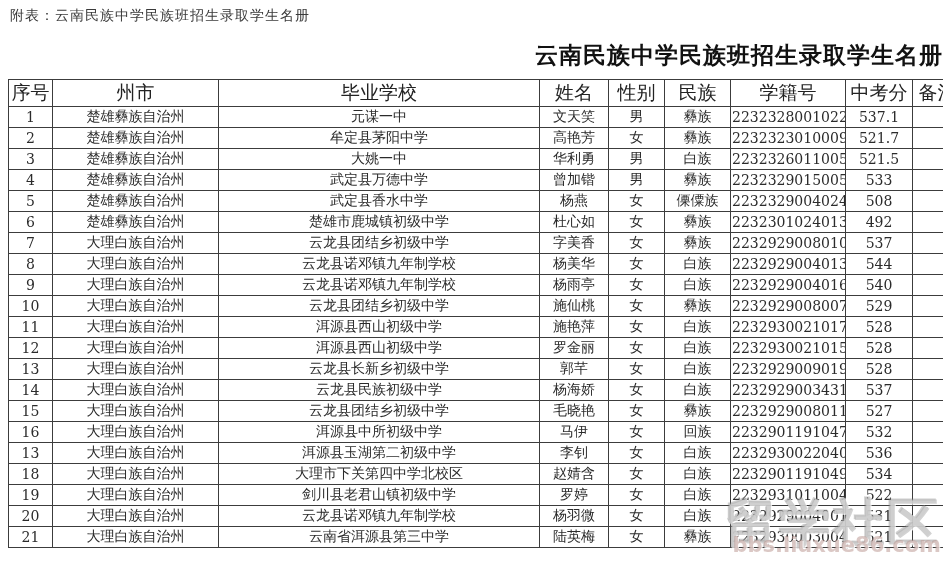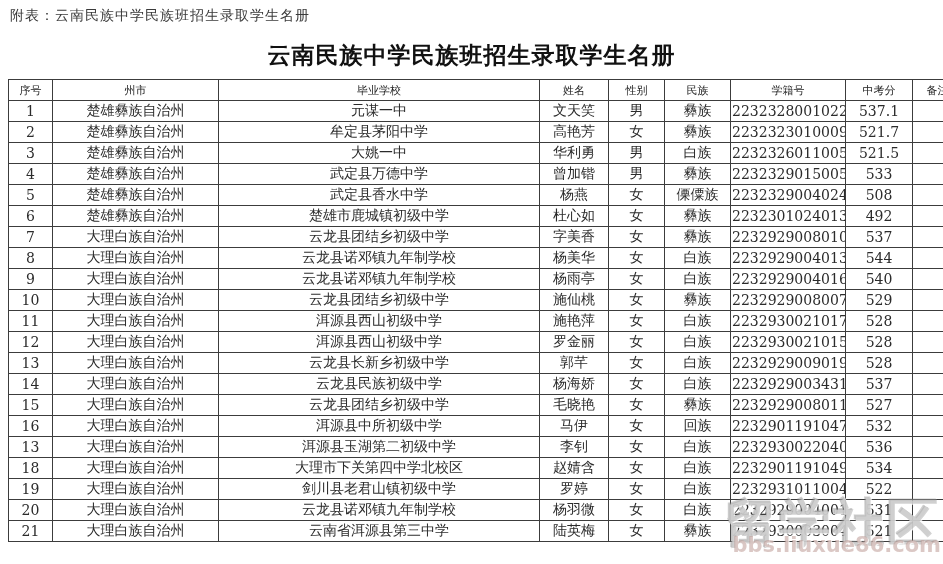--- a/index.html
+++ b/index.html
@@ -4,33 +4,33 @@
 <style>
   html,body{margin:0;padding:0;}
   body{
     width:943px;height:564px;position:relative;background:#ffffff;overflow:hidden;
     font-family:"DejaVu Serif","Liberation Serif",serif;color:#2b2b2b;
   }
   .attachment-label{
     position:absolute;left:10px;top:7px;font-size:14px;color:#3a3a3a;letter-spacing:1px;text-align:center;
   }
   .page-title{
-    position:absolute;left:0;top:40px;width:943px;text-align:center;
+    position:absolute;left:0;top:40px;width:943px;text-align:right;
     font-size:23px;font-weight:bold;color:#111;letter-spacing:1px;
   }
   table.roster{
     position:absolute;left:8px;top:79px;width:927px;
     border-collapse:collapse;table-layout:fixed;
   }
   table.roster th,table.roster td{
     border:1px solid #3c3c3c;height:20px;padding:0 1px;
     font-size:14px;text-align:center;vertical-align:middle;
     white-space:nowrap;overflow:hidden;font-weight:normal;color:#2b2b2b;
   }
-  table.roster th{font-size:11px;color:#222;text-align:center;}
+  table.roster th{font-size:19px;color:#222;text-align:center;}
   .c0{width:41px;} .c1{width:163px;margin-left:24px;} .c2{width:318px;} .c3{width:66px;}
   .c4{width:53px;} .c5{width:63px;} .c6{width:112px;} .c7{width:64px;} .c8{width:47px;}
   td.num{font-family:"DejaVu Serif","Liberation Serif",serif;}
   .watermark{
     position:absolute;right:2px;bottom:8px;width:235px;text-align:right;
     pointer-events:none;line-height:1;z-index:5;
   }
   .watermark .wm-big{
     font-size:52px;font-weight:bold;color:rgba(175,175,175,0.55);
     text-shadow:1px 1px 0 rgba(255,255,255,0.8),-1px -1px 0 rgba(120,120,120,0.35);

